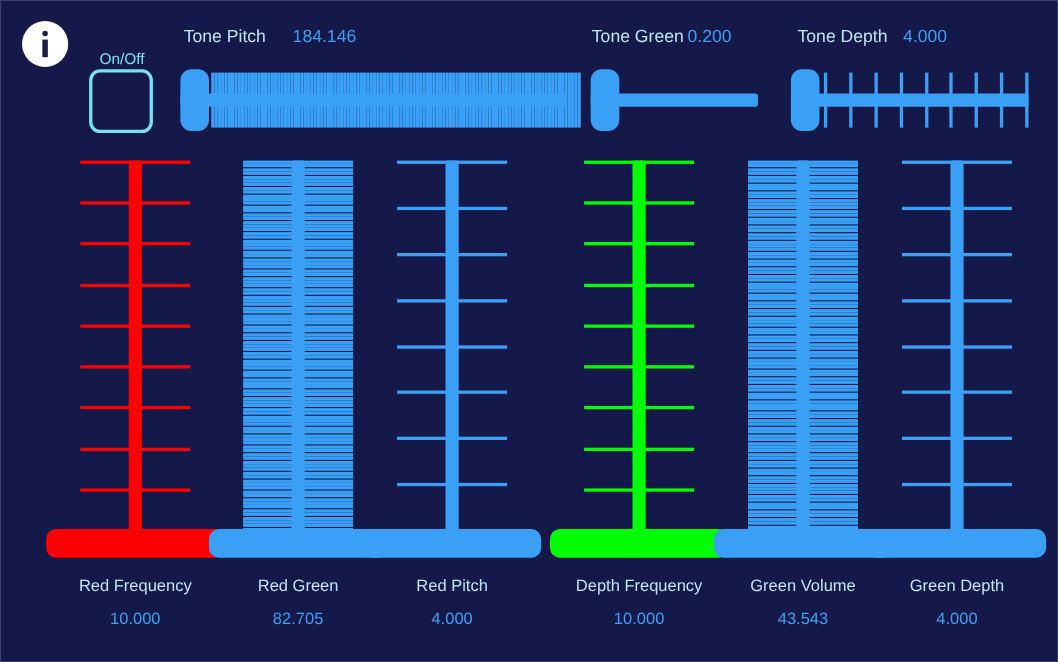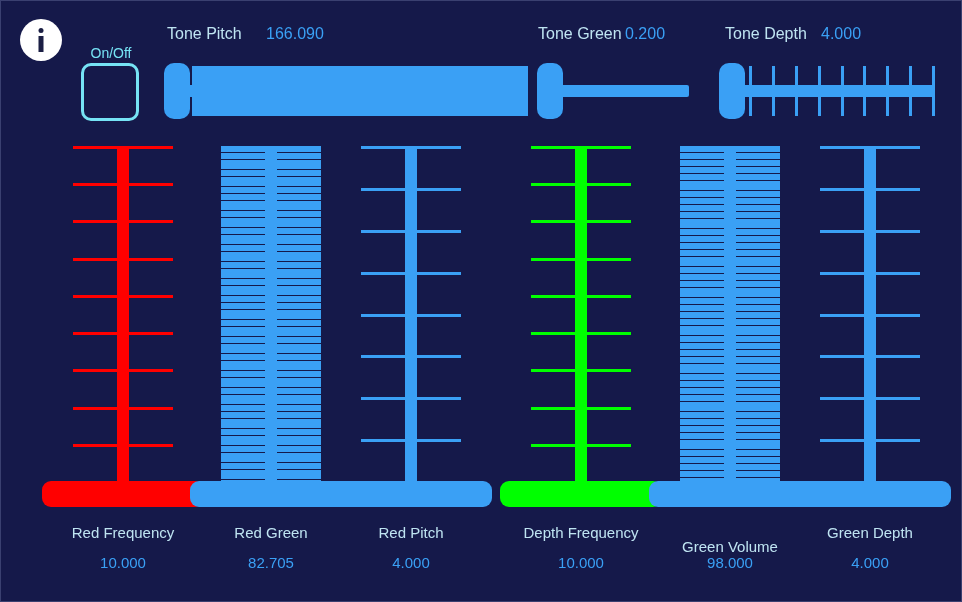--- a/index.html
+++ b/index.html
@@ -90,21 +90,21 @@
   <div class="info-icon">
     <div class="dot"></div>
     <div class="stem"></div>
   </div>
 
   <div class="onoff-label">On/Off</div>
   <div class="onoff-box"></div>
 
   <div id="h-titles">
       <div class="h-title" style="left: 166px; top: 24px;">Tone Pitch</div>
-      <div class="h-value" style="left: 265px; top: 24px;">166.090</div>
+      <div class="h-value" style="left: 265px; top: 24px;">184.146</div>
       <div class="h-title" style="left: 537px; top: 24px;">Tone Green</div>
       <div class="h-value" style="left: 624px; top: 24px;">0.200</div>
       <div class="h-title" style="left: 724px; top: 24px;">Tone Depth</div>
       <div class="h-value" style="left: 820px; top: 24px;">4.000</div>
     </div>
   <div id="h-sliders">
       <div class="hslider" style="left: 163px; top: 60px; width: 350px; height: 60px;">
         <div class="track" style="width: 350px; background: rgb(58, 160, 245);"></div>
         <div class="ticks" style="left: 28px; width: 322px; justify-content: space-between;">
           <div class="tick" style="background: rgb(58, 160, 245);"></div>
@@ -500,22 +500,22 @@
           <div class="vtick" style="background: rgb(58, 160, 245);"></div>
           <div class="vtick" style="background: rgb(58, 160, 245);"></div>
           <div class="vtick" style="background: rgb(58, 160, 245);"></div>
           <div class="vtick" style="background: rgb(58, 160, 245);"></div>
           <div class="vtick" style="background: rgb(58, 160, 245);"></div>
           <div class="vtick" style="background: rgb(58, 160, 245);"></div>
           <div class="vtick" style="background: rgb(58, 160, 245);"></div>
         </div>
         <div class="vhandle" style="top: 335px; background: rgb(58, 160, 245);"></div>
       </div>
-      <div class="v-label" style="left: 629px; top: 537px; width: 200px;">Green Volume</div>
-      <div class="v-value" style="left: 629px; top: 553px; width: 200px;">98.000</div>
+      <div class="v-label" style="left: 629px; top: 523px; width: 200px;">Green Volume</div>
+      <div class="v-value" style="left: 629px; top: 553px; width: 200px;">43.543</div>
       <div class="vslider" style="left: 784px; top: 145px; width: 170px; height: 361px;">
         <div class="vtrack" style="top: 0px; height: 350px; background: rgb(58, 160, 245);"></div>
         <div class="vticks" style="top: 0px; height: 338px;">
           <div class="vtick" style="background: rgb(58, 160, 245);"></div>
           <div class="vtick" style="background: rgb(58, 160, 245);"></div>
           <div class="vtick" style="background: rgb(58, 160, 245);"></div>
           <div class="vtick" style="background: rgb(58, 160, 245);"></div>
           <div class="vtick" style="background: rgb(58, 160, 245);"></div>
           <div class="vtick" style="background: rgb(58, 160, 245);"></div>
           <div class="vtick" style="background: rgb(58, 160, 245);"></div>

